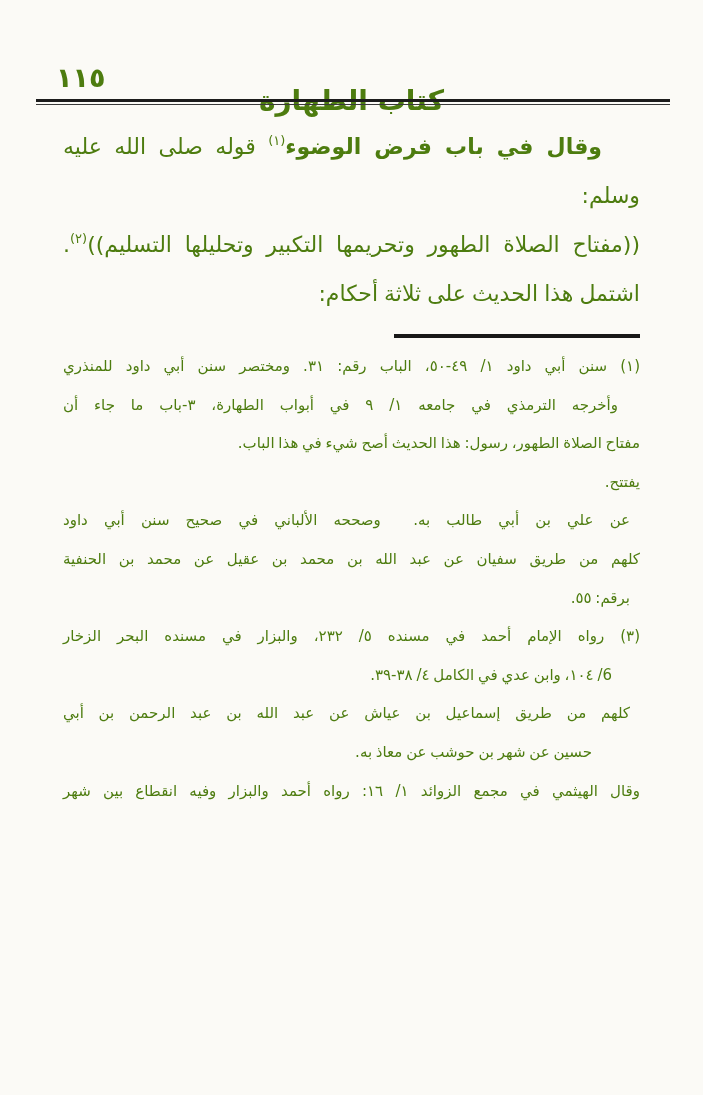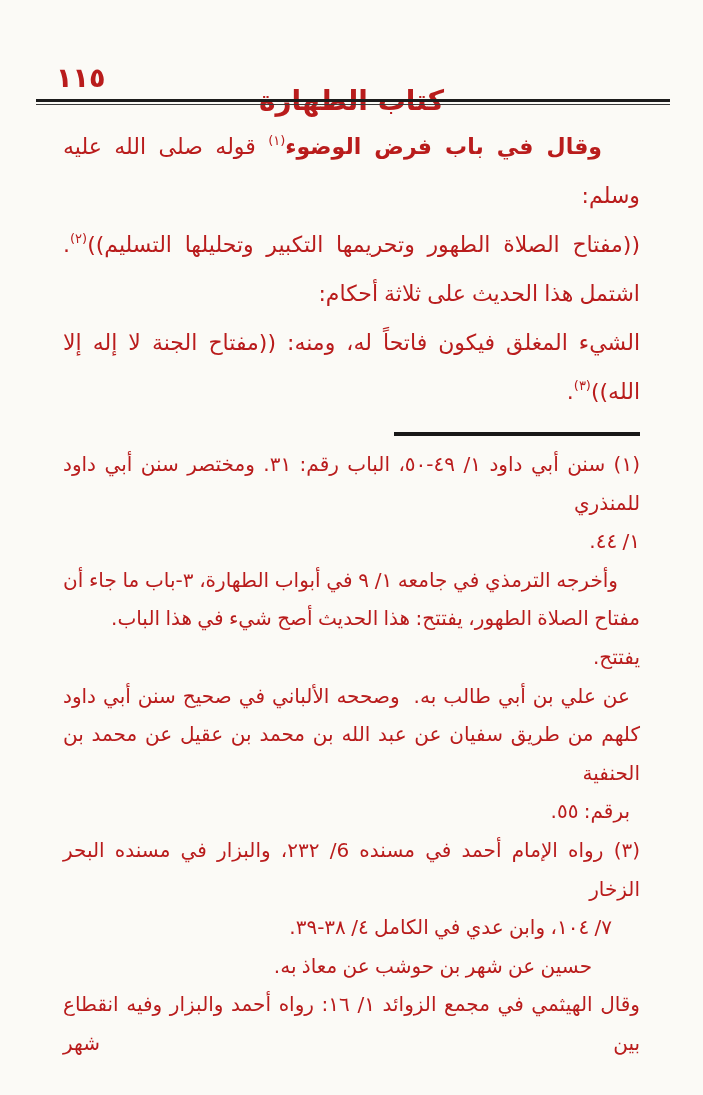--- a/index.html
+++ b/index.html
@@ -4,21 +4,21 @@
 <style>
   html,body{margin:0;padding:0;}
   body{background:#e9e9e6;}
   .page{
     position:relative;
     width:703px;height:1095px;
     margin:0 auto;
     background:#fbfaf6;
     overflow:hidden;
     font-family:"DejaVu Sans",sans-serif;
-    color:#b91c1c;
+    color:#4d7c0f;
   }
   
   .pagenum{
     position:absolute;top:62px;left:56px;
     font-size:27px;font-weight:bold;letter-spacing:2px;
     direction:rtl;
   }
   .book-title{
     position:absolute;top:68px;left:0;right:0;
     text-align:center;font-size:28px;font-weight:bold;
@@ -42,21 +42,21 @@
   .j{text-align:justify;text-align-last:justify;}
   b{font-weight:bold;margin-top:12px;}
   .fnref{font-size:13px;vertical-align:9px;line-height:0;}
   
   .fn-sep{
     margin:16px 0 9px auto;
     width:246px;height:0;
     border-top:4px solid #181818;
   }
   
-  .fn{font-size:20px;line-height:38.6px;word-spacing:-1px;}
+  .fn{font-size:15px;line-height:38.6px;word-spacing:-1px;}
   .i10{padding-right:10px;}
   .i22{padding-right:22px;}
   .i28{padding-right:28px;}
   .i48{padding-right:48px;}
 </style>
 </head>
 <body>
 
 <div class="page">
 
@@ -66,31 +66,30 @@
 
   <div class="content">
 
     <div class="line j ind"><b>وقال في باب فرض الوضوء</b><sup class="fnref">(١)</sup><span> قوله صلى الله عليه وسلم:</span></div>
 
     <div class="line j"><span>((مفتاح الصلاة الطهور وتحريمها التكبير وتحليلها التسليم))</span><sup class="fnref">(٢)</sup><span>.</span></div>
 
     <div class="line"><span>اشتمل هذا الحديث على ثلاثة أحكام:</span></div>
 
 
-    <div class="line j"><span>الشيء المغلق فيكون فاتحاً له، ومنه: ((مفتاح الجنة لا إله إلا الله))</span><sup class="fnref">(٣)</sup><span>.</span></div>
 
     <div class="fn-sep"></div>
 
     <div class="fn j">(١) سنن أبي داود ١/ ٤٩-٥٠، الباب رقم: ٣١. ومختصر سنن أبي داود للمنذري</div>
-    <div class="fn">١/ ٤٤.</div>
     <div class="fn i22 j">وأخرجه الترمذي في جامعه ١/ ٩ في أبواب الطهارة، ٣-باب ما جاء أن</div>
-    <div class="fn">مفتاح الصلاة الطهور، يفتتح: هذا الحديث أصح شيء في هذا الباب.</div>
+    <div class="fn">مفتاح الصلاة الطهور، رسول: هذا الحديث أصح شيء في هذا الباب.</div>
     <div class="fn">يفتتح.</div>
     <div class="fn i10 j">عن علي بن أبي طالب به.&nbsp; وصححه الألباني في صحيح سنن أبي داود</div>
     <div class="fn j">كلهم من طريق سفيان عن عبد الله بن محمد بن عقيل عن محمد بن الحنفية</div>
     <div class="fn i10">برقم: ٥٥.</div>
-    <div class="fn j">(٣) رواه الإمام أحمد في مسنده 6/ ٢٣٢، والبزار في مسنده البحر الزخار</div>
-    <div class="fn i28">٧/ ١٠٤، وابن عدي في الكامل ٤/ ٣٨-٣٩.</div>
+    <div class="fn j">(٣) رواه الإمام أحمد في مسنده ٥/ ٢٣٢، والبزار في مسنده البحر الزخار</div>
+    <div class="fn i28">6/ ١٠٤، وابن عدي في الكامل ٤/ ٣٨-٣٩.</div>
+    <div class="fn i10 j">كلهم من طريق إسماعيل بن عياش عن عبد الله بن عبد الرحمن بن أبي</div>
     <div class="fn i48">حسين عن شهر بن حوشب عن معاذ به.</div>
     <div class="fn j">وقال الهيثمي في مجمع الزوائد ١/ ١٦: رواه أحمد والبزار وفيه انقطاع بين شهر</div>
 
   </div>
 </div>
 
 </body></html>

